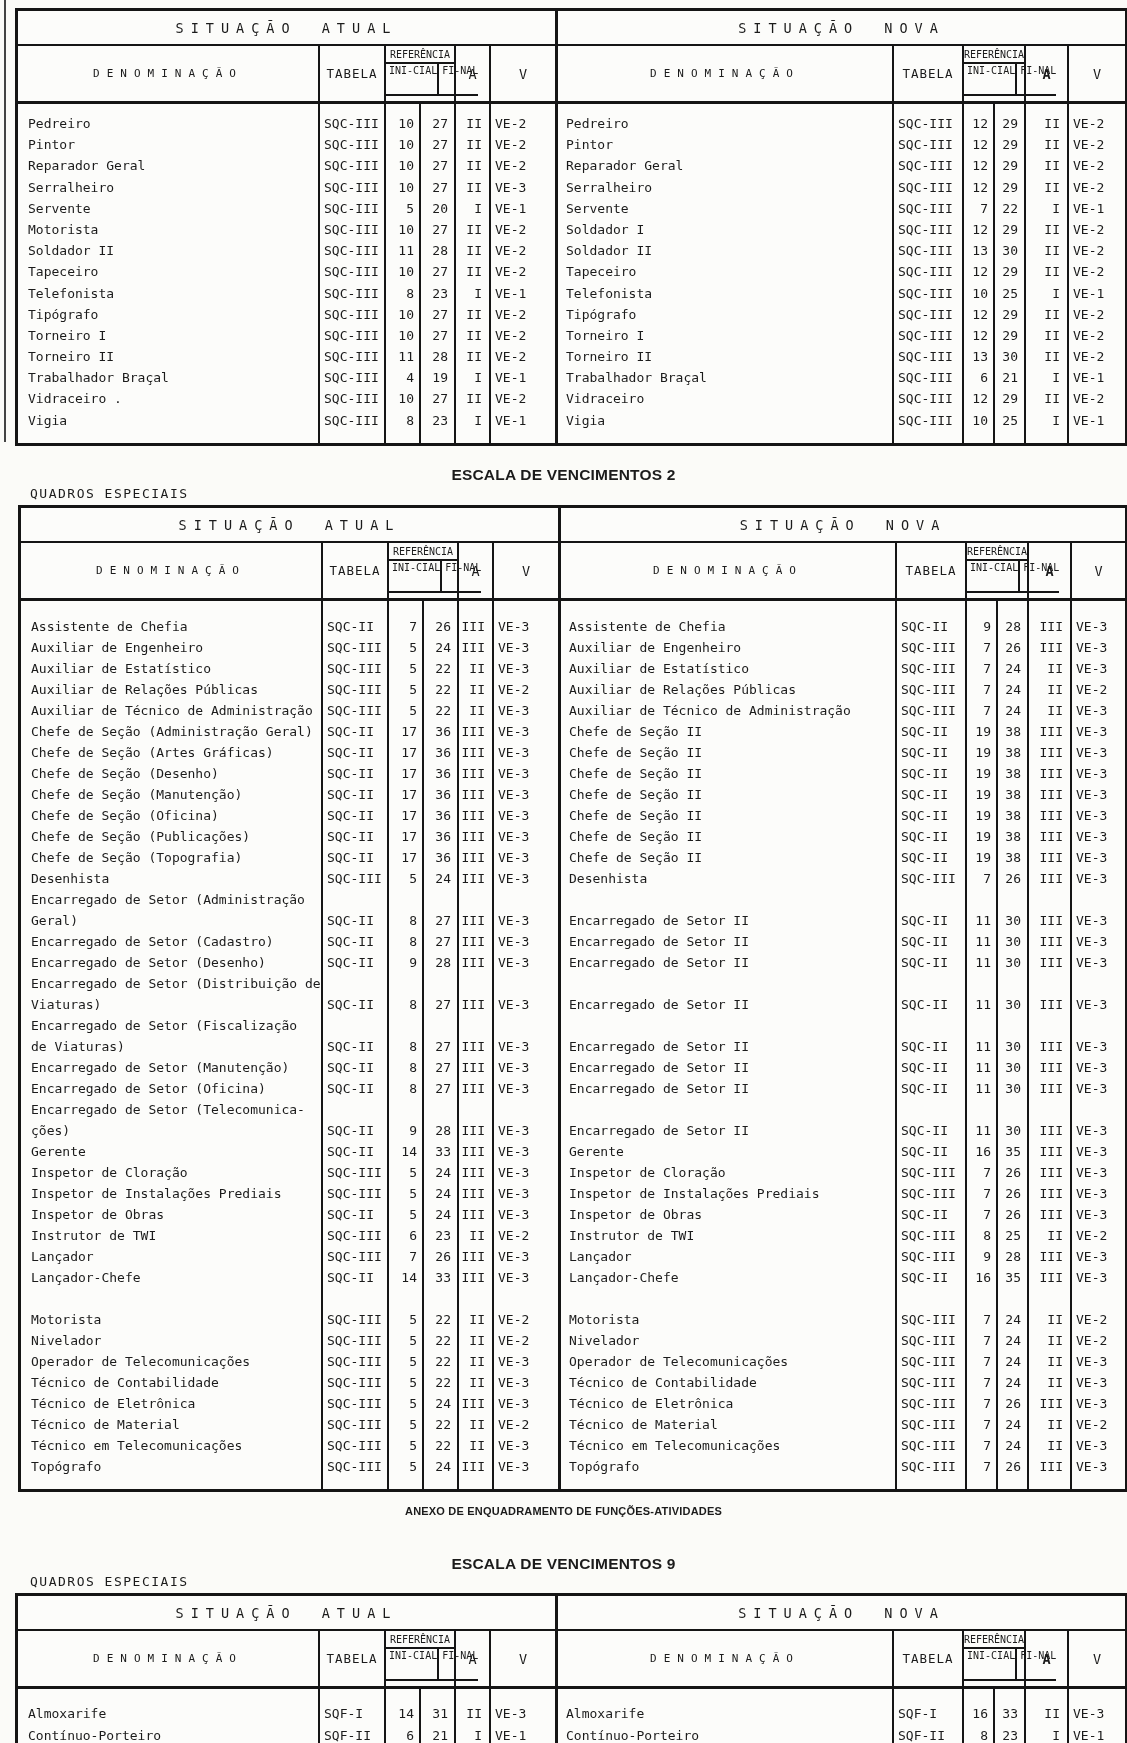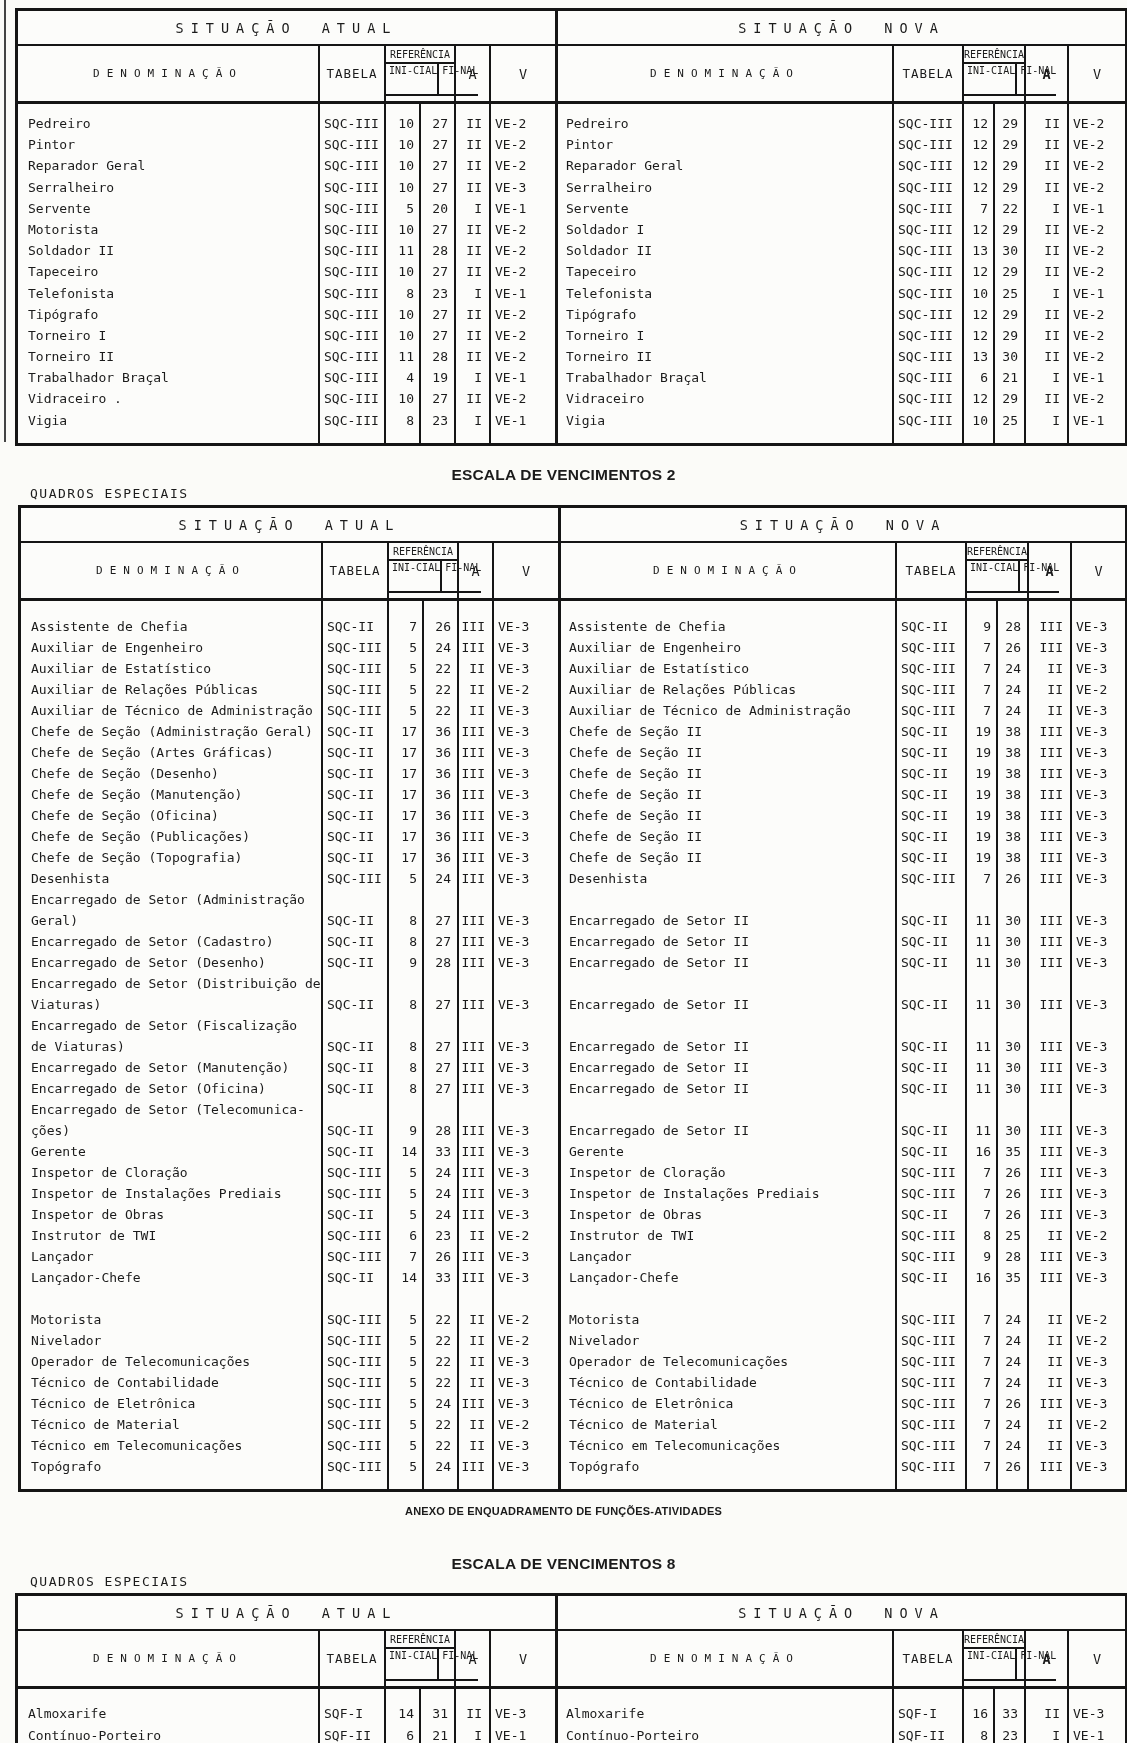--- a/index.html
+++ b/index.html
@@ -884,21 +884,21 @@
           <div class="ln">VE-2</div>
           <div class="ln">VE-3</div>
           <div class="ln">VE-3</div>
         </div>
       </div>
     </div>
   </section>
 
 <div class="big-title" id="anexo1" style="top:1505px;font-size:11px;">ANEXO DE ENQUADRAMENTO DE FUNÇÕES-ATIVIDADES</div>
 <div class="big-title" id="anexo2" style="top:1614px;font-size:14px;">A QUE SE REFERE O ARTIGO 1.º DO  DECRETO N.º 26.728, DE 6 DE FEVEREIRO DE 1987</div>
-<div class="big-title" id="escala1" style="top:1555px;">ESCALA DE VENCIMENTOS 8</div>
+<div class="big-title" id="escala1" style="top:1555px;">ESCALA DE VENCIMENTOS 9</div>
 <div class="mono-label" id="quadros-bottom" style="top:1574px;left:30px;">QUADROS ESPECIAIS</div>
 
 <section class="tbl" id="t3" style="top:1593px;left:15px;width:1107px;--lh:22px;--pt:14px;--pb:110px;">
     <div class="half half-left">
       <div class="sit-title">SITUAÇÃO ATUAL</div>
       <div class="cols-hdr">
         <div class="hc hc-den" style="width: 300px;">DENOMINAÇÃO</div>
         <div class="hc hc-tab" style="width: 64px;">TABELA</div>
         <div class="hc-ref" style="width: 68px;">
           <div class="ref-lbl">REFERÊNCIA</div>

